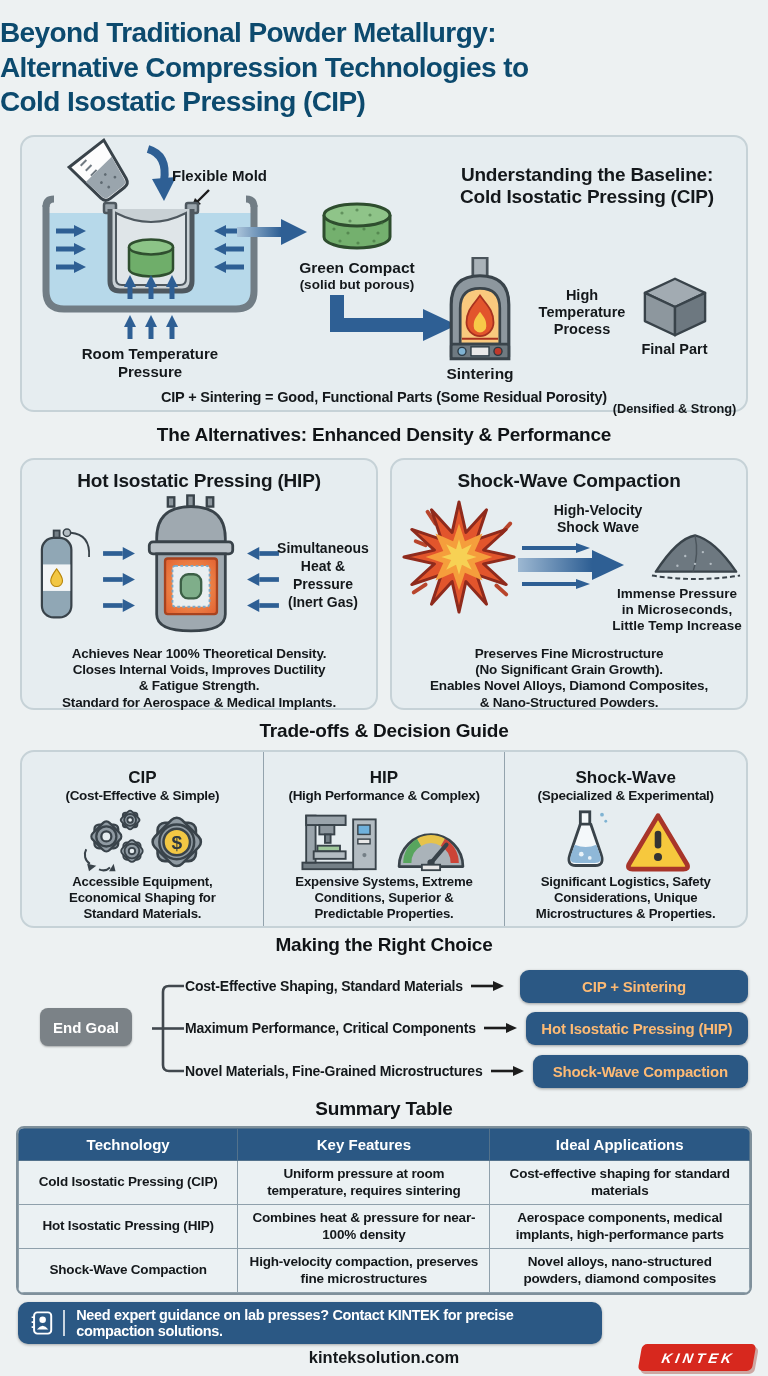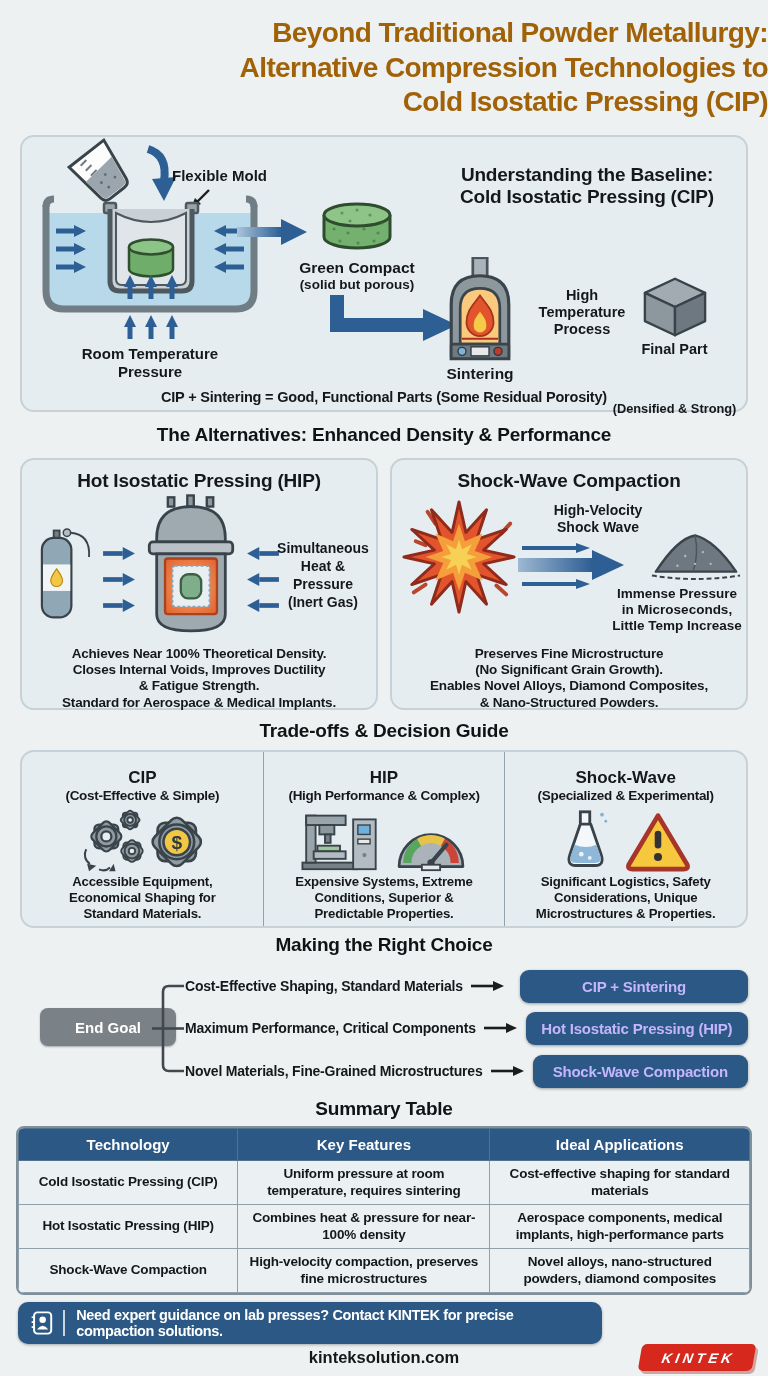--- a/index.html
+++ b/index.html
@@ -7,49 +7,49 @@
   body {
     position:relative; overflow:hidden;
     background:#edf1f2;
     font-family:"Liberation Sans", sans-serif;
     color:#14181b;
   }
   [data-bind] { white-space:pre-line; }
   .abs { position:absolute; }
   .center { text-align:center; }
   .panel { position:absolute; background:#e6edf0; border:2px solid #c6d2d7; border-radius:14px; }
-  .h1 { position:absolute; top:16px; left:0; right:0; text-align:right;
-        font-size:28px; font-weight:bold; letter-spacing:-0.6px; line-height:1.24; color:#a16207; }
+  .h1 { position:absolute; top:16px; left:0; right:0; text-align:left;
+        font-size:28px; font-weight:bold; letter-spacing:-0.6px; line-height:1.24; color:#0c4a6e; }
   .h2 { position:absolute; left:0; right:0; text-align:center; font-size:19px;
         font-weight:bold; letter-spacing:-0.2px; color:#101316; }
   .lbl { position:absolute; font-weight:bold; line-height:1.18; }
   .desc { position:absolute; left:8px; right:8px; text-align:center; font-weight:bold;
           font-size:13.5px; line-height:1.2; letter-spacing:-0.2px; }
   .cardtitle { position:absolute; top:10px; left:0; right:0; text-align:center;
                font-size:19px; font-weight:bold; letter-spacing:-0.2px; }
   
   .tcols { position:absolute; top:750px; left:20px; width:728px; height:178px;
            background:#e6edf0; border:2px solid #c6d2d7; border-radius:14px;
            display:flex; }
   .tcol { flex:1; padding-top:17px; position:relative; }
   .tcol + .tcol { border-left:1.5px solid #93a3ad; }
   .tcol .ttl { text-align:center; font-size:17px; font-weight:bold; line-height:1.1; }
   .tcol .sub { text-align:center; font-size:13.5px; font-weight:bold; letter-spacing:-0.3px; }
   .tcol .icons { height:66px; margin-top:5px; display:flex; align-items:center; justify-content:center; gap:12px; }
   .tcol .tdesc { text-align:center; font-size:13.2px; font-weight:bold; line-height:1.22; letter-spacing:-0.2px; }
   
   .decision { position:absolute; top:966px; left:0; width:768px; height:132px; }
-  .endgoal { position:absolute; left:40px; top:42px; width:136px; height:38px;
+  .endgoal { position:absolute; left:40px; top:42px; width:92px; height:38px;
              background:#7b8287; border-radius:8px; color:#fff; font-weight:bold; font-size:15px;
              display:flex; align-items:center; justify-content:center; box-shadow:0 1px 2px rgba(0,0,0,.3); }
   .drow { position:absolute; left:185px; right:20px; height:34px; display:flex; align-items:center; }
   .drow .crit { font-size:14px; font-weight:bold; letter-spacing:-0.2px; white-space:nowrap;text-align:right; }
   .drow .rarrow { margin:0 8px; flex:none; }
   .resbtn { margin-left:auto; width:228px; height:33px; background:#2b5884; border-radius:9px;
-            color:#c4b5fd; font-weight:bold; font-size:15px; display:flex; align-items:center;
+            color:#fdba74; font-weight:bold; font-size:15px; display:flex; align-items:center;
             justify-content:center; box-shadow:0 1px 3px rgba(0,0,0,.35); letter-spacing:-0.2px; }
   
   .tablebox { position:absolute; top:1126px; left:16px; width:736px;
               border:2px solid #7f909b; border-radius:8px; overflow:hidden; background:#ebf1f3; }
   table { width:100%; border-collapse:collapse; table-layout:fixed;padding-left:8px; }
   th { background:#2b5884; color:#fff; font-size:15px; font-weight:bold; padding:7px 4px;
        border:1px solid #53728c; }
   td { border:1.5px solid #8fa0ab; font-weight:bold; font-size:13.5px; text-align:center;
        padding:4px 10px; height:44px; line-height:1.2; letter-spacing:-0.2px; }
   

